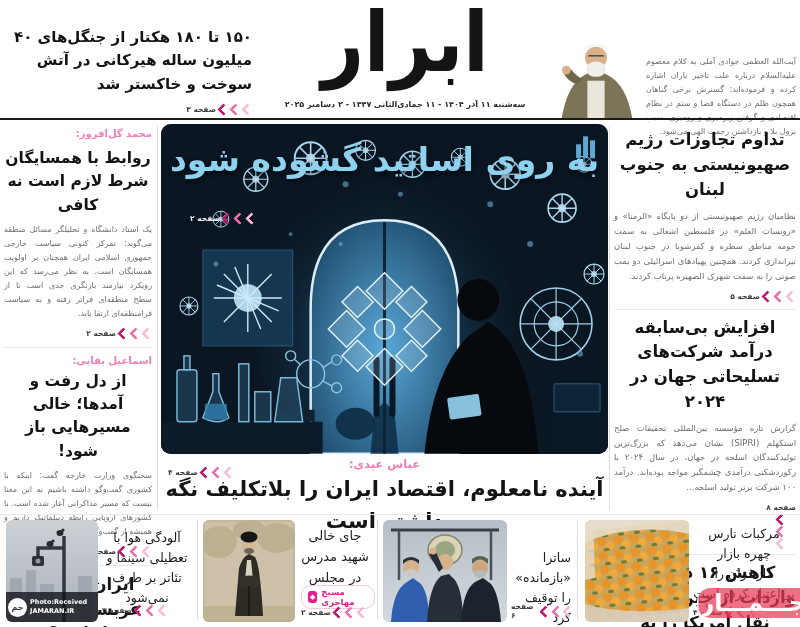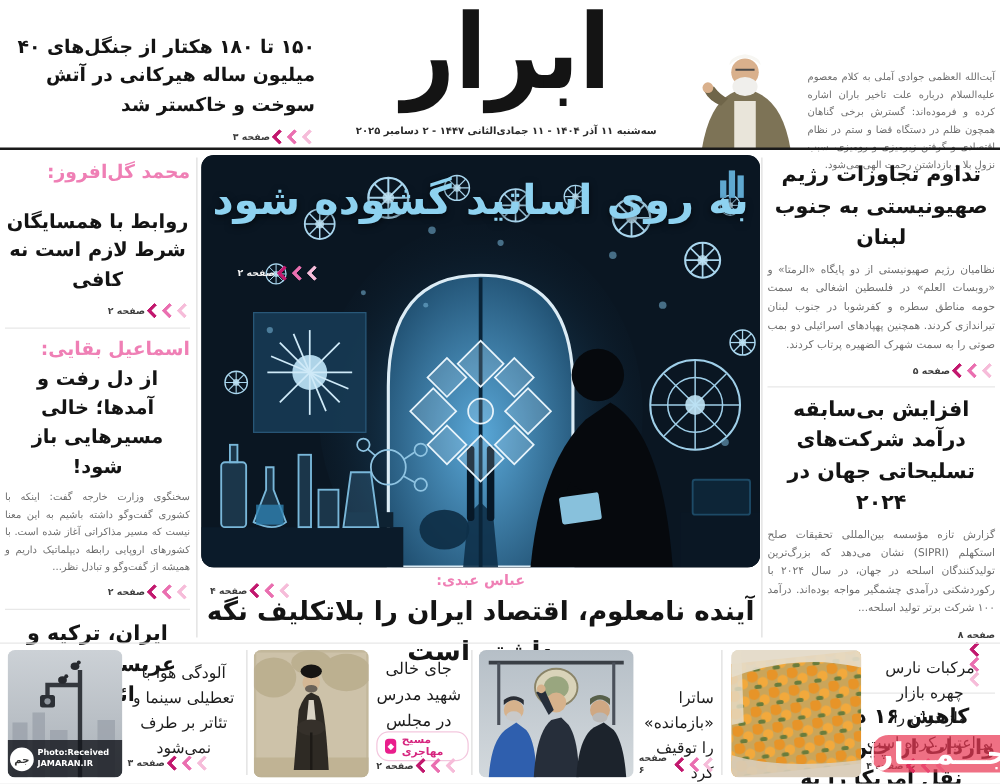--- a/index.html
+++ b/index.html
@@ -4,21 +4,21 @@
 <style>
   html,body{margin:0;padding:0;background:#e9e9e9;font-family:"DejaVu Sans",sans-serif;}
   .page{position:relative;width:800px;height:627px;background:#ffffff;overflow:hidden;direction:rtl;}
   .abs{position:absolute;}
   
   .masthead-title{top:-6px;left:290px;width:230px;text-align:center;font-size:74px;font-weight:bold;color:#141414;transform:scaleY(1.12);transform-origin:top;letter-spacing:2px;}
   .issue-line{top:86px;left:255px;width:300px;text-align:center;font-size:8px;color:#2b2b2b;font-weight:bold;}
   .date-line{top:100px;left:245px;width:320px;text-align:center;font-size:8px;color:#2b2b2b;font-weight:bold;}
   .black-rule{top:118px;left:0;width:800px;height:2px;background:#1a1a1a;}
   
-  .kicker{color:#ef7fb5;font-weight:bold;font-size:15px;}
+  .kicker{color:#ef7fb5;font-weight:bold;font-size:10px;}
   .hl{font-weight:bold;color:#141414;text-align:center;line-height:1.5;}
   .hl-r{font-weight:bold;color:#141414;text-align:right;line-height:1.55;}
   .bodytx{font-size:8.5px;color:#6e6e6e;text-align:justify;line-height:1.75;}
   
   .ptag{display:inline-flex;align-items:center;gap:3px;direction:ltr;}
   .ptag .lbl{font-size:7.5px;color:#3c3c3c;font-weight:bold;}
   .chev{width:6px;height:6px;border-left:3px solid;border-bottom:3px solid;transform:rotate(45deg);border-radius:1px;}
   .c1{border-color:#c2186e;}.c2{border-color:#ea6fb0;}.c3{border-color:#f6bcd9;}
   .ptag.ondark .lbl{color:#f2f2f2;}
   
@@ -214,21 +214,22 @@
       <span class="lbl">صفحه ۲</span>
       <span class="chev c1"></span>
       <span class="chev c2"></span>
       <span class="chev c3"></span>
     </div>
   </div>
 
   <div class="abs" style="top:128px;left:4px;width:148px;">
     <div>
       <div class="kicker">محمد گل‌افروز:</div>
-      <div class="hl" style="font-size:15.5px;margin-top:20px;">روابط با همسایگان شرط لازم است نه کافی</div>
+      <div class="hl" style="font-size:15.5px;margin-top:8px;">روابط با همسایگان شرط لازم است نه کافی</div>
+      <div class="bodytx" style="margin-top:6px;font-size:8px;">یک استاد دانشگاه و تحلیلگر مسائل منطقه می‌گوید: تمرکز کنونی سیاست خارجی جمهوری اسلامی ایران همچنان بر اولویت همسایگان است. به نظر می‌رسد که این رویکرد نیازمند بازنگری جدی است تا از سطح منطقه‌ای فراتر رفته و به سیاست فرامنطقه‌ای ارتقا یابد.</div>
       <div class="ptag" style="margin-top:4px;">
         <span class="lbl">صفحه ۲</span>
         <span class="chev c1"></span>
           <span class="chev c2"></span>
           <span class="chev c3"></span>
       </div>
     </div>
     <div class="hline" style="margin:7px 0;"></div>
     <div>
       <div class="kicker">اسماعیل بقایی:</div>

